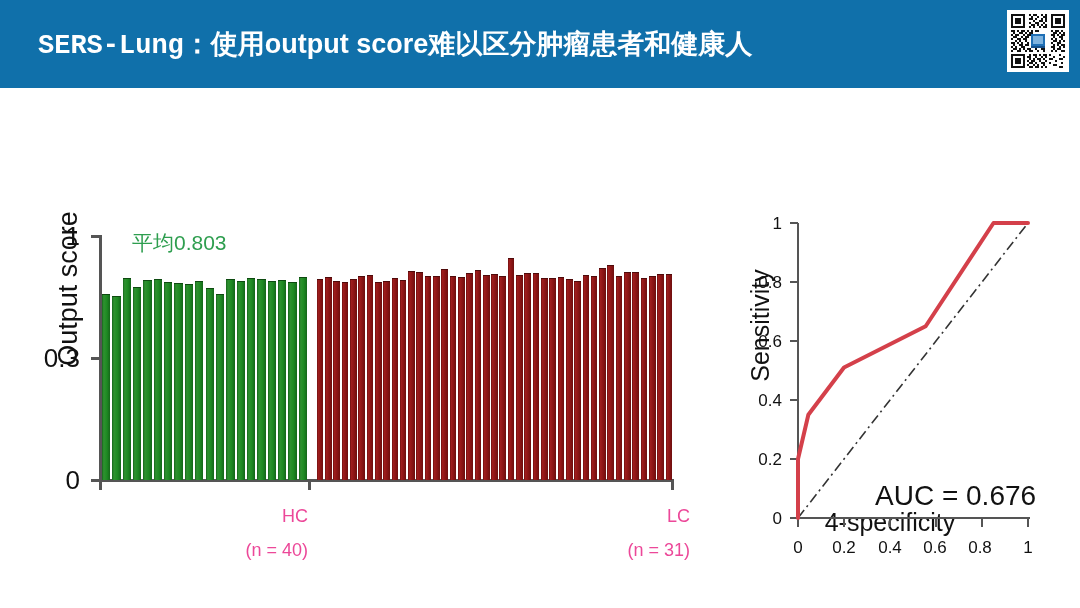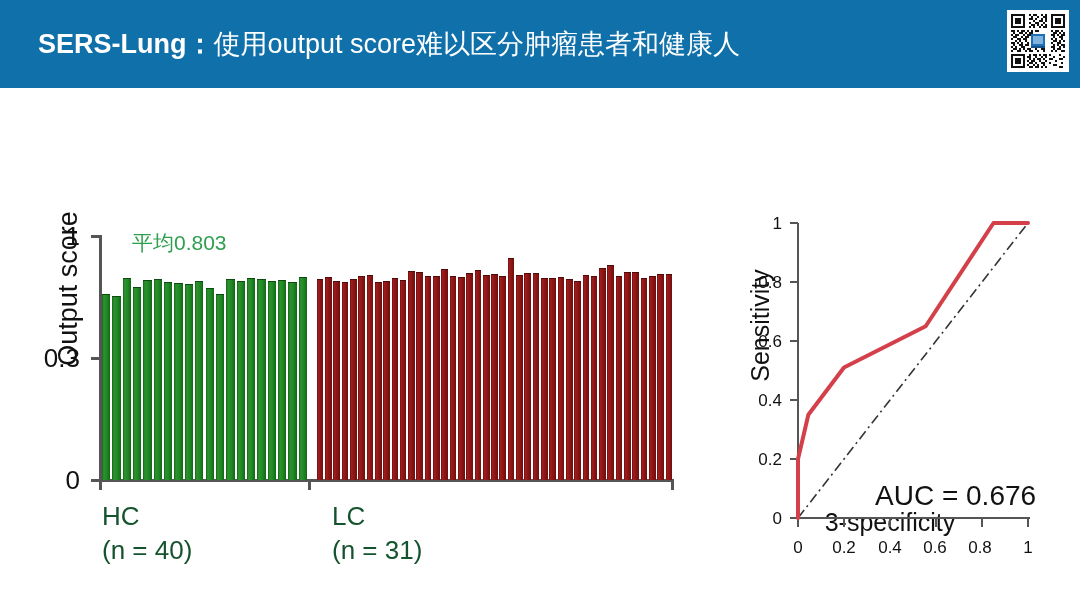--- a/index.html
+++ b/index.html
@@ -29,23 +29,24 @@
     top: 20px;
     width: 930px;
     color: #ffffff;
     font-size: 27px;
     line-height: 48px;
     white-space: nowrap;
     letter-spacing: 0px;
   }
   #header-title .kicker {
     font-weight: bold;
+    font-family: Liberation Mono, monospace;
   }
   #header-title .rest {
-    font-weight: normal;
+    font-weight: bold;
   }
   #qr-code {
     position: absolute;
     left: 1007px;
     top: 10px;
     width: 62px;
     height: 62px;
     background: #ffffff;
     padding: 2px;
     box-sizing: border-box;
@@ -139,23 +140,23 @@
   }
   .mean-label {
     position: absolute;
     font-size: 21px;
     white-space: nowrap;
   }
   #mean-label-hc { color: #2e9e4f; left: 112px; top: 86px; }
   #mean-label-lc { color: #a33a3a; left: 390px; top: 86px; }
   .group-label {
     position: absolute;
-    text-align: left;
-    font-size: 26px;
-    color: #14532d;
+    text-align: right;
+    font-size: 18px;
+    color: #ec4899;
     line-height: 34px;
     white-space: nowrap;
   }
   #group-label-hc { left: 82px; top: 356px; width: 206px; }
   #group-label-lc { left: 312px; top: 356px; width: 358px; }
 
   
   #roc-chart {
     position: absolute;
     left: 700px;
@@ -476,21 +477,21 @@
     </div>
     <div class="group-label" id="group-label-lc">
       <div>LC</div>
       <div>(n = 31)</div>
     </div>
   </div>
 
   <div id="roc-chart">
 
     <div id="roc-y-axis-title">Sensitivity</div>
-    <div id="roc-x-axis-title">3-specificity</div>
+    <div id="roc-x-axis-title">4-specificity</div>
 
     <div class="roc-ytick-label" style="left:38px;  top:71px;">1</div>
     <div class="roc-ytick-label" style="left:38px;  top:130px;">0.8</div>
     <div class="roc-ytick-label" style="left:38px;  top:189px;">0.6</div>
     <div class="roc-ytick-label" style="left:38px;  top:248px;">0.4</div>
     <div class="roc-ytick-label" style="left:38px;  top:307px;">0.2</div>
     <div class="roc-ytick-label" style="left:38px;  top:366px;">0</div>
 
     <div class="roc-xtick-label" style="left:78px;  top:395px;">0</div>
     <div class="roc-xtick-label" style="left:124px; top:395px;">0.2</div>

